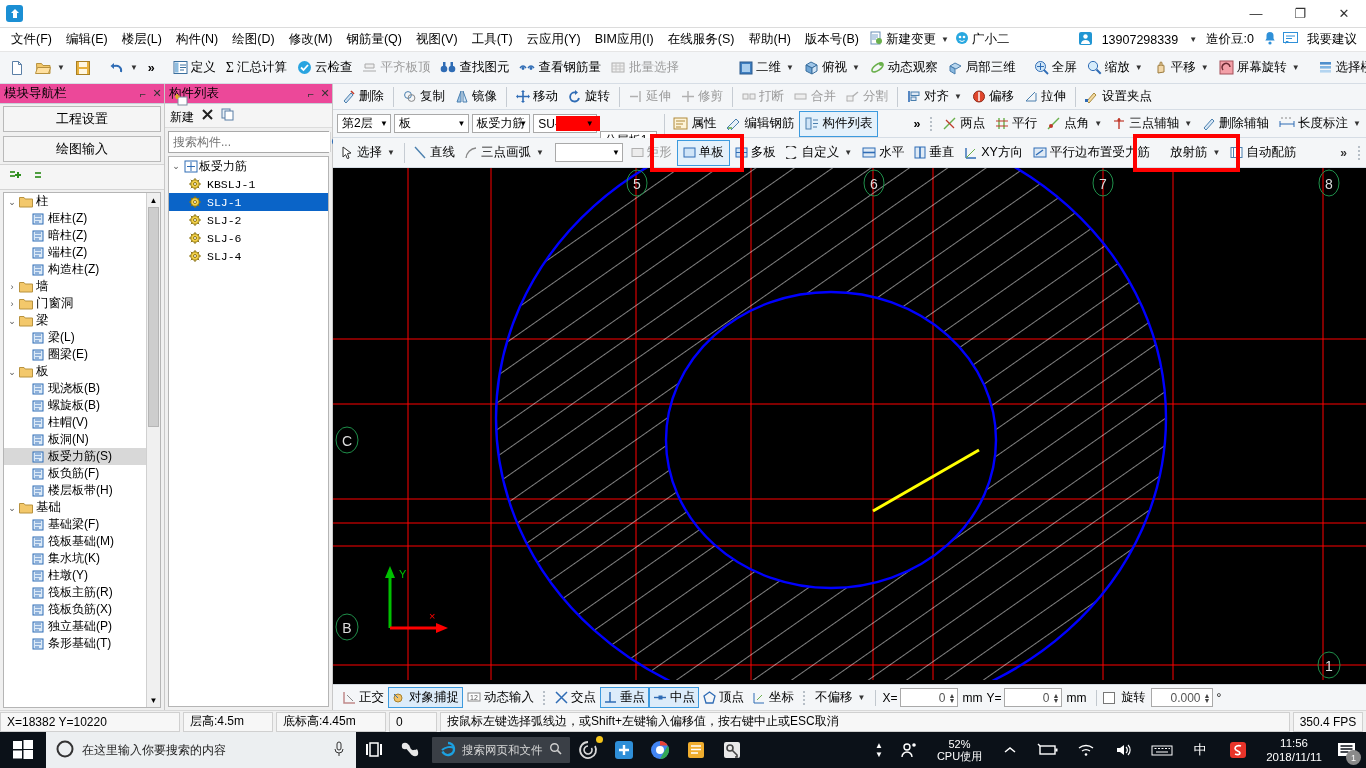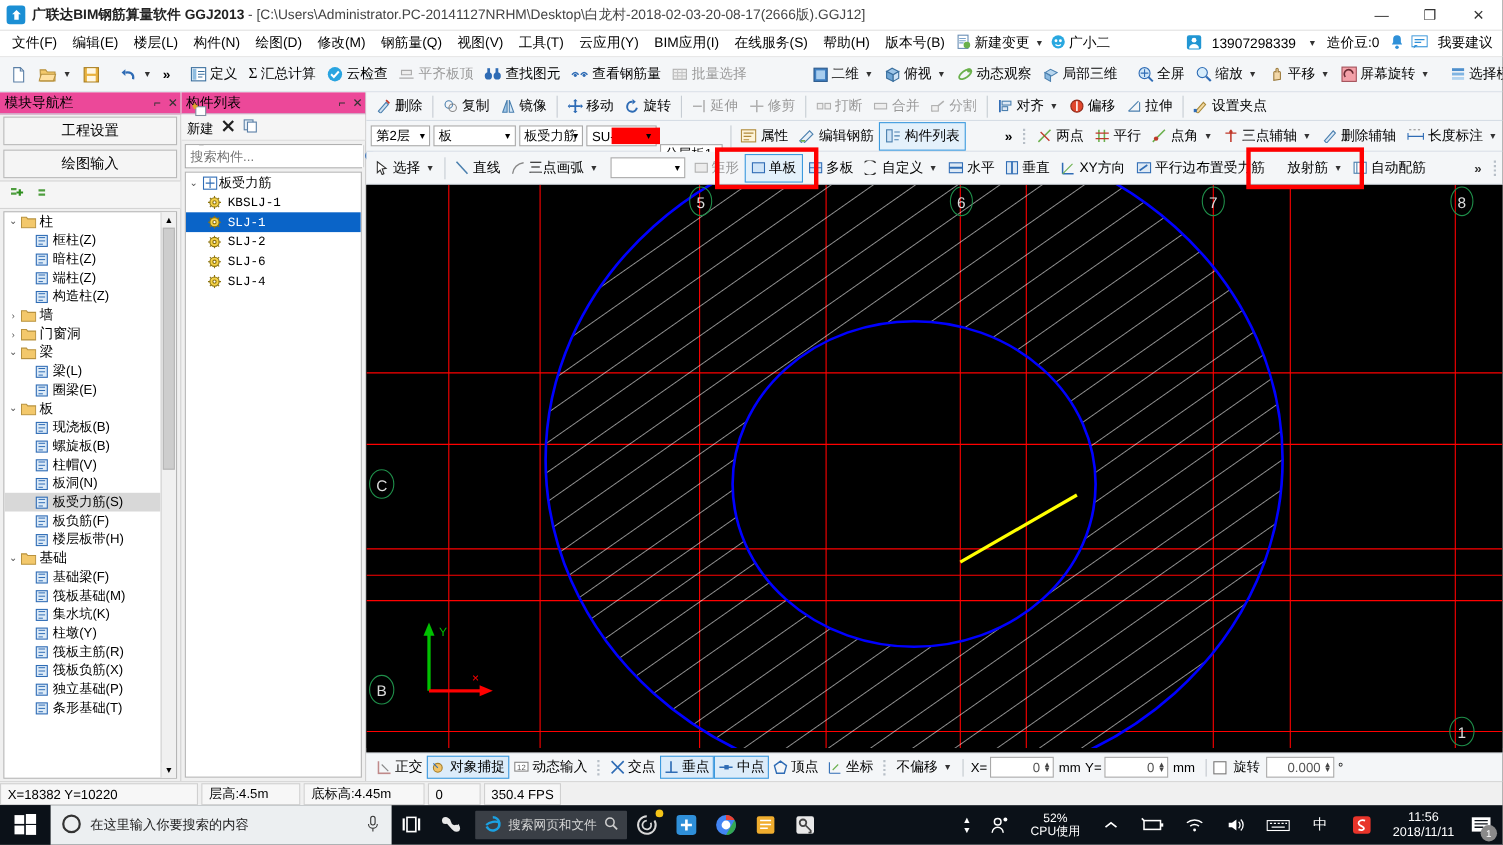--- a/index.html
+++ b/index.html
@@ -139,21 +139,20 @@
 <body>
 
 <div class="app">
 
   <div class="titlebar">
     <div class="tb-icon">
       <svg width="12" height="12" viewBox="0 0 12 12">
           <path d="M6 1 L10 5 L8 5 L8 10 L4 10 L4 5 L2 5 Z" fill="#fff"></path>
         </svg>
     </div>
-    <div class="tb-title"><b>广联达BIM钢筋算量软件 GGJ2013</b><span> - [C:\Users\Administrator.PC-20141127NRHM\Desktop\白龙村-2018-02-03-20-08-17(2666版).GGJ12]</span></div>
     <div class="tb-spacer"></div>
     <div class="wbtn">—</div>
     <div class="wbtn">❐</div>
     <div class="wbtn">✕</div>
   </div>
 
   <div class="menubar">
     <div class="menu-item">文件(F)</div>
     <div class="menu-item">编辑(E)</div>
     <div class="menu-item">楼层(L)</div>
@@ -1241,20 +1240,21 @@
         <span style="margin-left:3px;">°</span>
       </div>
     </div>
   </div>
 
   <div class="statusbar">
     <div class="sb-cell" style="width:180px;">X=18382  Y=10220</div>
     <div class="sb-cell" style="width:90px;">层高:4.5m</div>
     <div class="sb-cell" style="width:110px;">底标高:4.45m</div>
     <div class="sb-cell" style="width:48px;">0</div>
+    <div class="sb-cell sb-msg">按鼠标左键选择弧线边，或Shift+左键输入偏移值，按右键中止或ESC取消</div>
     <div class="sb-cell" style="width:70px;justify-content:center;">350.4 FPS</div>
   </div>
 
   <div class="taskbar">
     <div class="start">
       <svg width="20" height="20" viewBox="0 0 20 20">
           <rect x="0" y="1" width="9" height="8" fill="#fff"></rect>
           <rect x="10.5" y="0" width="9.5" height="9" fill="#fff"></rect>
           <rect x="0" y="10.5" width="9" height="8" fill="#fff"></rect>
           <rect x="10.5" y="10" width="9.5" height="9" fill="#fff"></rect>

